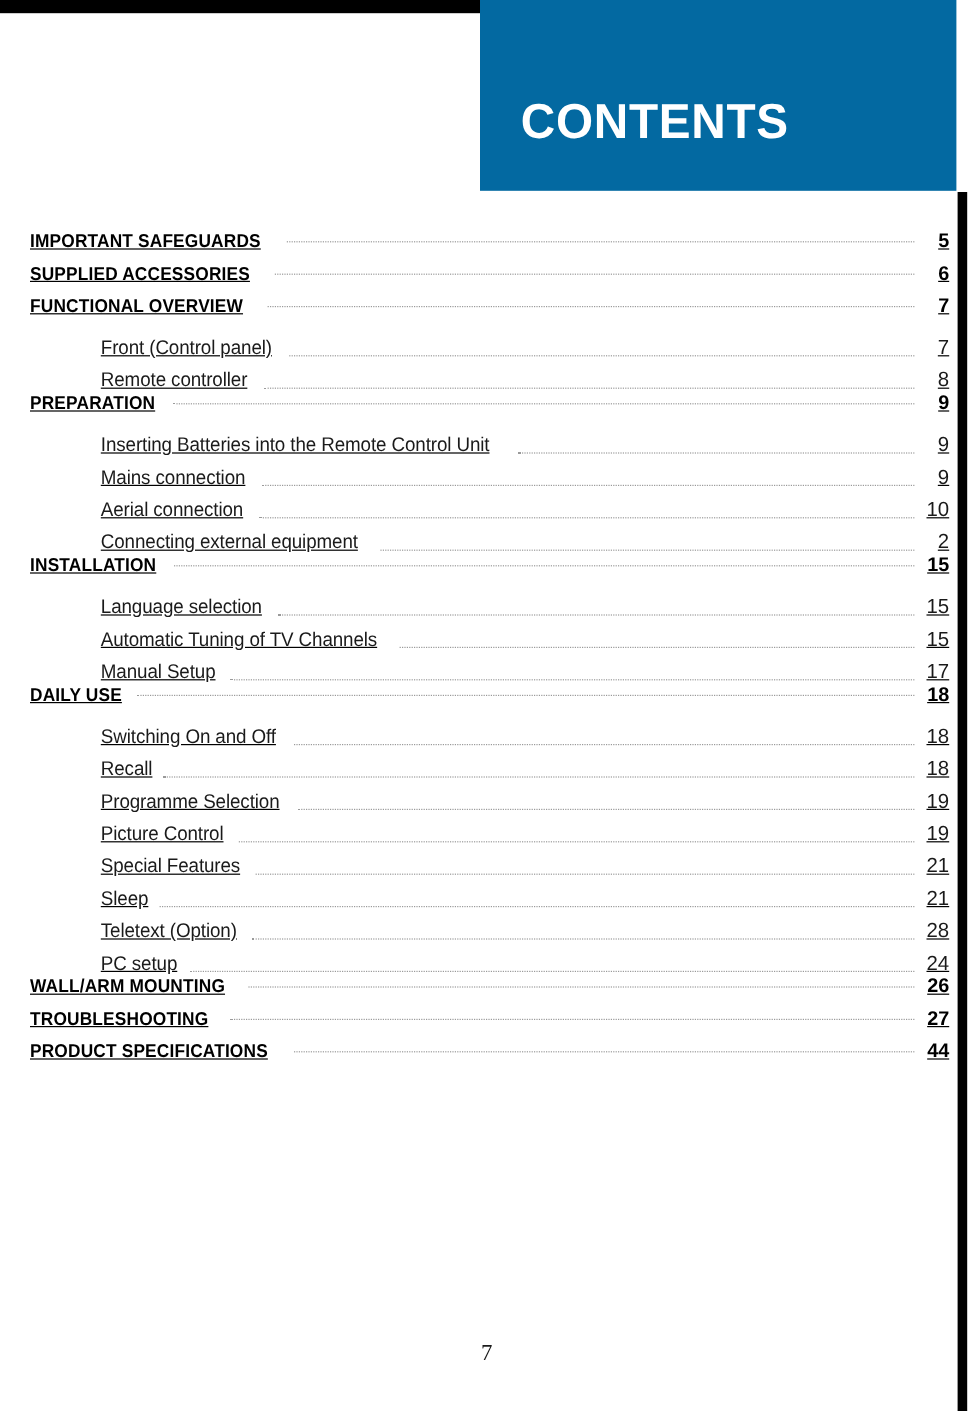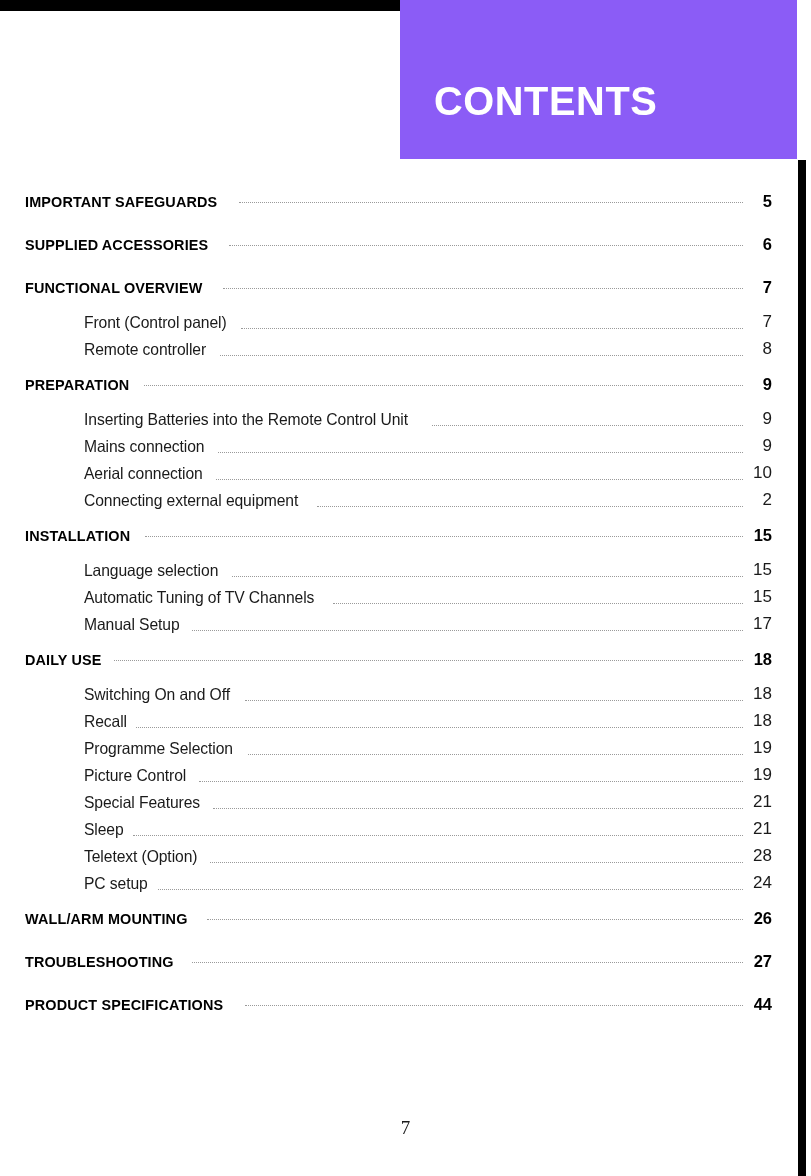--- a/index.html
+++ b/index.html
@@ -24,21 +24,21 @@
     width: 400px;
     height: 11px;
     background: #000000;
   }
   #header-panel {
     position: absolute;
     left: 400px;
     top: 0;
     width: 397px;
     height: 159px;
-    background: #8b5cf6;
+    background: #0369a1;
   }
   #header-title {
     position: absolute;
     left: 34px;
     top: 78px;
     font-size: 41px;
     font-weight: bold;
     letter-spacing: 0.6px;
     color: #ffffff;
     font-family: "Liberation Sans", sans-serif;
@@ -61,26 +61,27 @@
     left: 0;
     top: 192px;
     width: 811px;
   }
   .toc-row {
     position: relative;
     display: flex;
     align-items: baseline;
     height: 27px;
     padding-left: 25px;
-    padding-right: 39px;
+    padding-right: 20px;
     box-sizing: border-box;
     white-space: nowrap;
+    text-decoration: underline;
   }
   .toc-row.level-1 {
-    margin-top: 16px;
+    margin-top: 0;
   }
   .toc-row.level-1:first-child {
     margin-top: 0;
   }
   .toc-row.level-2 {
     padding-left: 84px;
     align-items: flex-end;
   }
 
   .toc-label {

